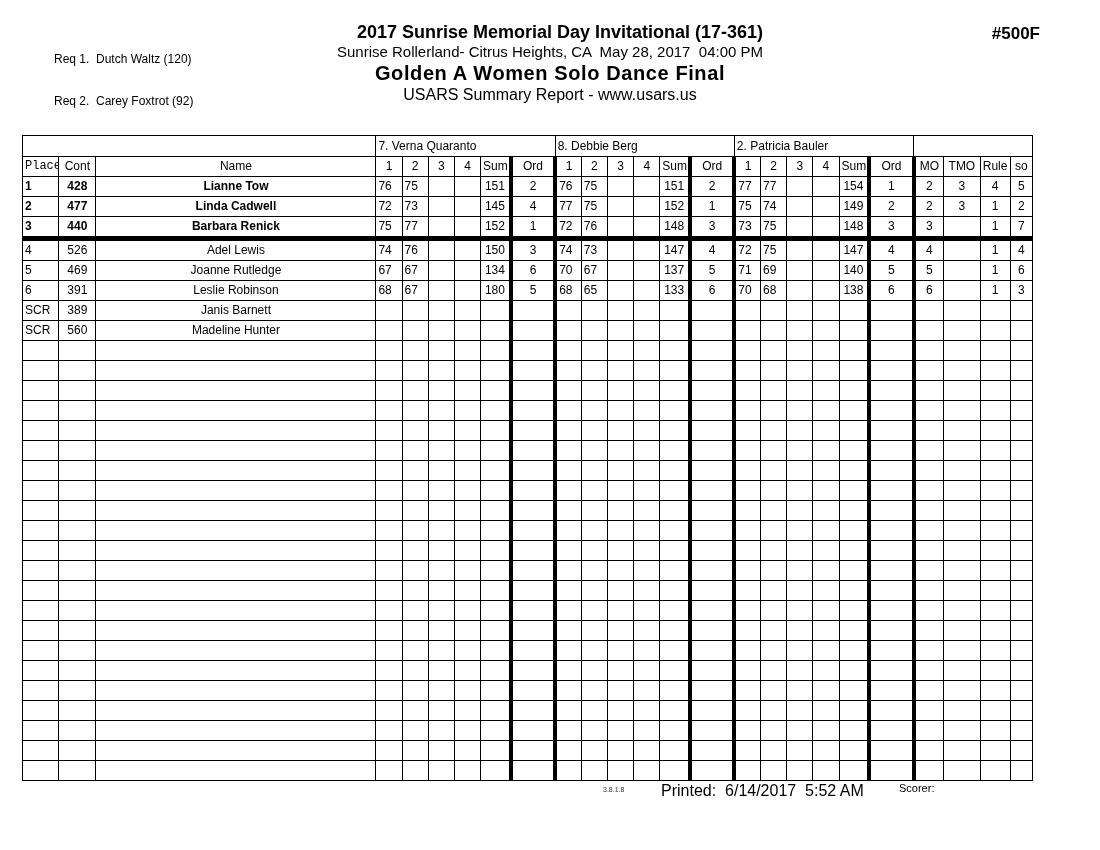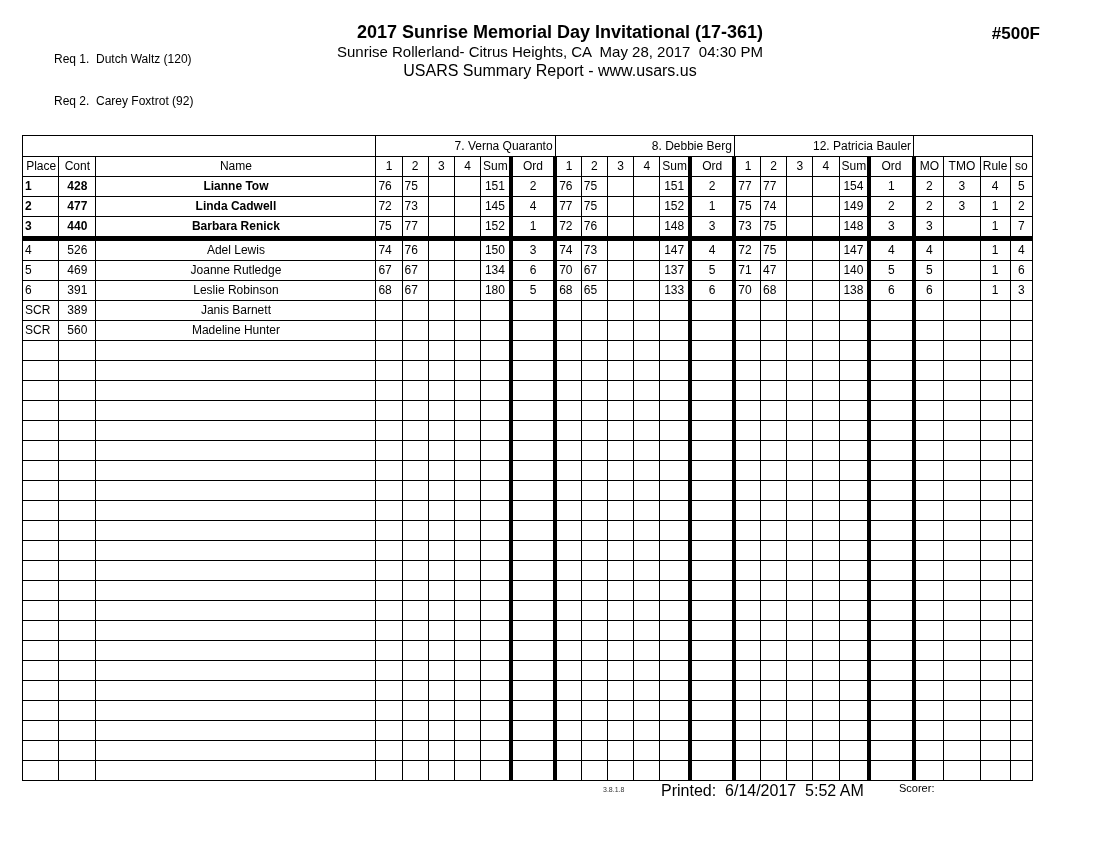--- a/index.html
+++ b/index.html
@@ -29,23 +29,23 @@
     position: absolute; left: 22px; top: 135px;
     width: 1011px; border-collapse: collapse; table-layout: fixed;
   }
   table.results th, table.results td {
     border: 1px solid #000; font-size: 12px; font-weight: normal;
     height: 19px; padding: 0 2px; overflow: hidden; white-space: nowrap;
     line-height: 13px; vertical-align: middle;
   }
   tr.judge-row th { height: 20px; }
   th.noborder { border: none; background: #fff; }
-  th.judgebox { text-align: right; padding-left: 5px; white-space: pre; }
+  th.judgebox { text-align: left; padding-left: 5px; white-space: pre; }
   .c    { text-align: center; }
-  .lft  { text-align: right; padding-left: 3px; }
+  .lft  { text-align: right; padding-left: 3px; font-family: Liberation Mono, monospace; }
   td.place { text-align: left; padding-left: 6px; }
   td.name, th.name { text-align: center; padding-left: 5px; }
   td.score { text-align: left; padding-left: 3px; }
   .ord { border-left: 4px solid #000 !important; border-right: 4px solid #000 !important; }
   td.ord { font-weight: bold; text-align: center; }
   th.ord { font-weight: normal; text-align: center; }
   tr.cut td { border-bottom: 5px solid #000; }
   tr.bold-row td.place, tr.bold-row td.cont, tr.bold-row td.name { font-weight: bold; }
   .footer-version {
     position: absolute; left: 603px; top: 786px; font-size: 7px; color: #333;
@@ -60,21 +60,22 @@
 </head>
 <body>
 
 <div class="req-block">
   <div>Req 1.  Dutch Waltz (120)</div>
   <div>Req 2.  Carey Foxtrot (92)</div>
 </div>
 
 <div class="titles">
   <div class="title-main">2017 Sunrise Memorial Day Invitational (17-361)</div>
-  <div class="title-venue">Sunrise Rollerland- Citrus Heights, CA  May 28, 2017  04:30 PM</div>
+  <div class="title-venue">Sunrise Rollerland- Citrus Heights, CA  May 28, 2017  04:00 PM</div>
+  <div class="title-event">Golden A Women Solo Dance Final</div>
   <div class="title-report">USARS Summary Report - www.usars.us</div>
 </div>
 
 <div class="event-number">#500F</div>
 
 <table class="results">
   <colgroup>
     <col style="width:36px">
       <col style="width:37px">
       <col style="width:278px">
@@ -99,21 +100,21 @@
     <col style="width:30px">
       <col style="width:36px">
       <col style="width:30px">
       <col style="width:22px">
   </colgroup>
   <thead>
       <tr class="judge-row">
         <th class="noborder" colspan="3"></th>
         <th class="judgebox" colspan="6">7.  Verna Quaranto</th>
         <th class="judgebox" colspan="6">8.  Debbie Berg</th>
-        <th class="judgebox" colspan="6">12.  Patricia Bauler</th>
+        <th class="judgebox" colspan="6">2.  Patricia Bauler</th>
         <th class="noborder" colspan="4"></th>
       </tr>
       <tr class="head-row">
         <th class="lft">Place</th>
         <th class="c">Cont</th>
         <th class="name">Name</th>
         <th class="c">1</th>
         <th class="c">2</th>
         <th class="c">3</th>
         <th class="c">4</th>
@@ -256,21 +257,21 @@
         <td class="score"></td>
         <td class="c">134</td>
         <td class="ord">6</td>
         <td class="score">70</td>
         <td class="score">67</td>
         <td class="score"></td>
         <td class="score"></td>
         <td class="c">137</td>
         <td class="ord">5</td>
         <td class="score">71</td>
-        <td class="score">47</td>
+        <td class="score">69</td>
         <td class="score"></td>
         <td class="score"></td>
         <td class="c">140</td>
         <td class="ord">5</td>
         <td class="c">5</td>
         <td class="c"></td>
         <td class="c">1</td>
         <td class="c">6</td>
       </tr>
       <tr>

